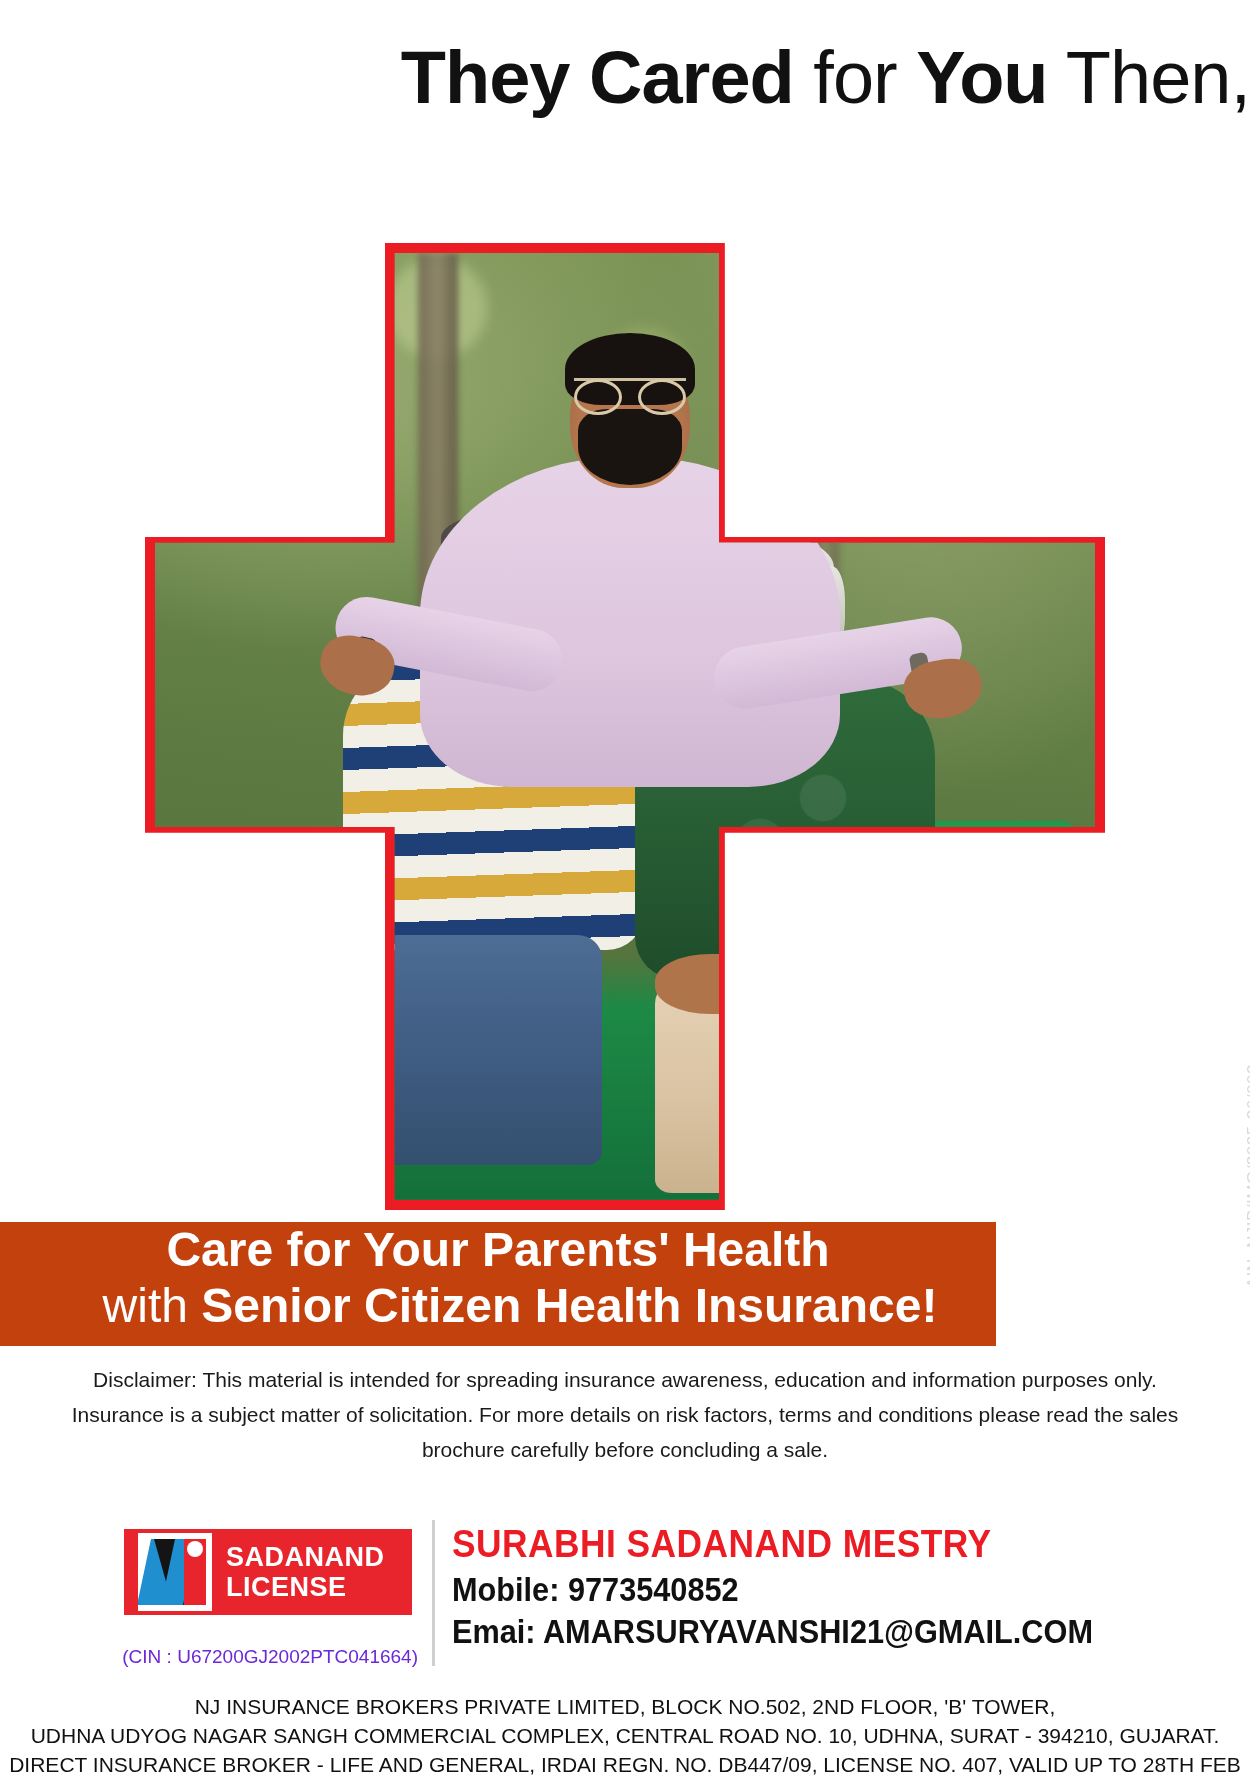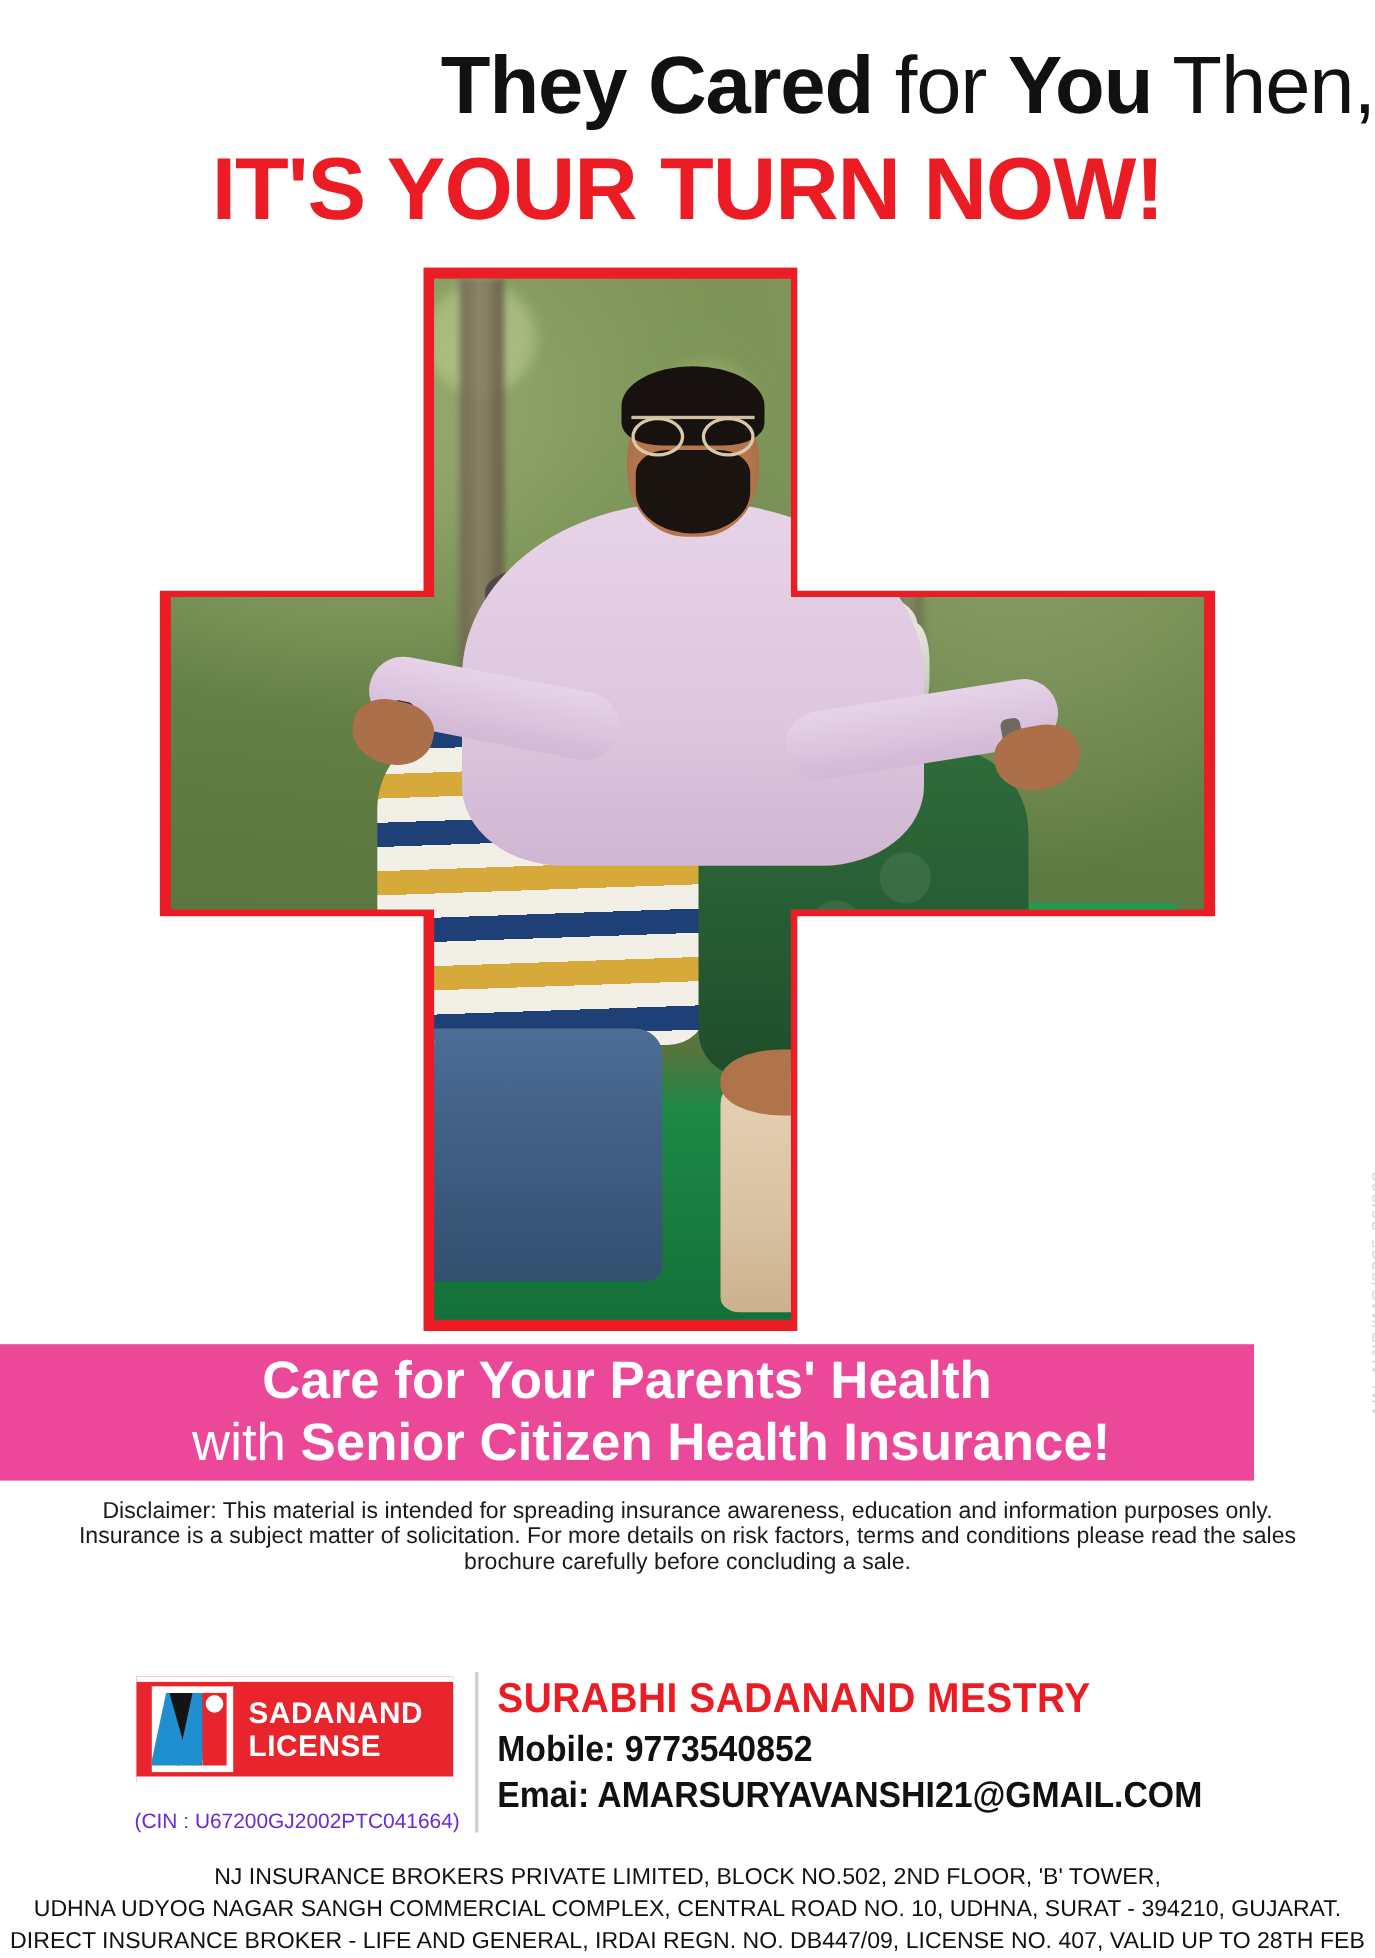--- a/index.html
+++ b/index.html
@@ -256,40 +256,40 @@
     position:absolute;right:6px;top:840px;
     transform-origin:right top;
     transform:rotate(-90deg) translate(-100%,0);
     white-space:nowrap;
     font-size:17px;letter-spacing:.5px;
     color:#d9d9dc;
   }
 
   
   .banner{
-    position:absolute;left:0;top:1222px;width:1140px;height:124px;
-    background:#ec4899;
+    position:absolute;left:0;top:1222px;width:996px;height:124px;
+    background:#c2410c;
     display:flex;flex-direction:column;
-    align-items:center;justify-content:center;
+    align-items:center;
   }
   .banner .b1{
     color:#ffffff;font-size:48px;line-height:55px;font-weight:bold;
     white-space:nowrap;
   }
   .banner .b2{
     color:#ffffff;font-size:48px;line-height:57px;white-space:nowrap;margin-left:44px;
   }
   .banner .b2 .light{font-weight:normal;}
   .banner .b2 .strong{font-weight:bold;}
 
   
   .disclaimer{
     position:absolute;left:70px;top:1362px;width:1110px;
     text-align:center;color:#1a1a1a;
-    font-size:21px;line-height:23px;
+    font-size:21px;line-height:35px;
   }
 
   
   .contact{
     position:absolute;left:0;top:1520px;width:1250px;height:150px;
   }
   .logo-box{
     position:absolute;left:124px;top:4px;
     width:288px;height:96px;background:#e8252d;
     border-top:5px solid #ffffff;border-bottom:5px solid #ffffff;
@@ -359,21 +359,20 @@
     position:absolute;left:0;top:1692px;width:1250px;
     text-align:center;color:#111111;
     font-size:21px;line-height:29px;
   }
 </style>
 </head>
 <body>
 
 <div class="headline">
   <div class="line1"><span class="b">They Cared</span><span class="n"> for </span><span class="b">You</span><span class="n"> Then,</span></div>
-  <div class="line2">IT'S YOUR TURN NOW!</div>
 </div>
 
 <div class="cross-wrap">
   <div class="cross"></div>
   <div class="cross-inner">
     <div class="photo">
       <div class="foliage"></div>
       <div class="tree t1"></div>
       <div class="tree t2"></div>
       <div class="bench"></div>

